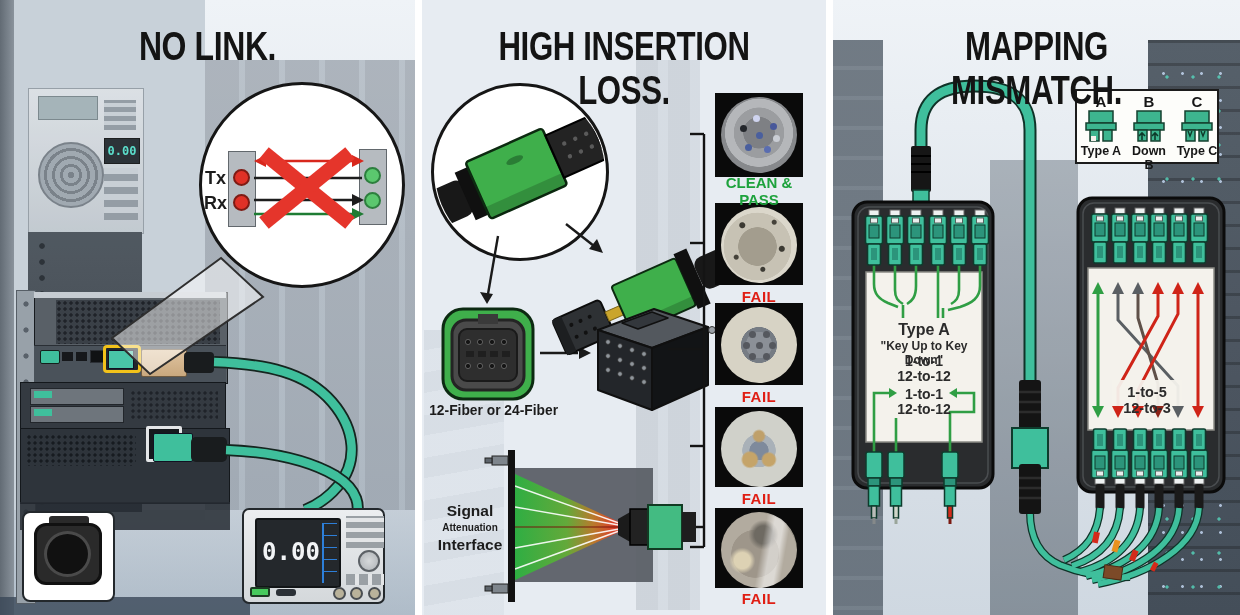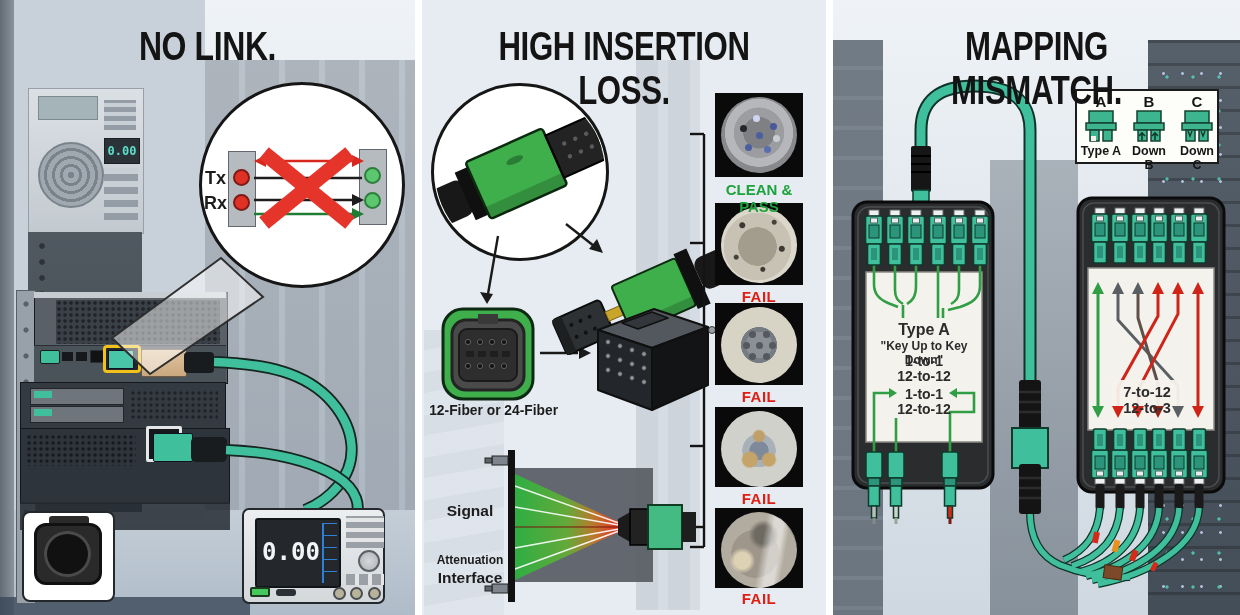--- a/index.html
+++ b/index.html
@@ -325,21 +325,21 @@
       <rect x="682" y="512" width="14" height="30" fill="#1e1e1e"></rect>
     </g>
   </svg>
 
   <div class="efbox" style="left:715px;top:93px;height:84px;">
     <div class="efc ef1">
       <div class="efdots" style="left:35px;top:35px;background:#4a5f9e;
                   box-shadow:14px -9px 0 #48589a,-3px -17px 0 #cfd4ef,-16px -7px 0 #23262b,-11px 12px 0 #4a5f9e,8px 14px 0 #5a6db0,17px 3px 0 #c9cdd4;"></div>
     </div>
   </div>
-  <div class="passlbl" style="left:707px;top:181px;">CLEAN &amp; PASS</div>
+  <div class="passlbl" style="left:707px;top:174px;">CLEAN &amp; PASS</div>
 
   <div class="efbox" style="left:715px;top:203px;height:82px;">
     <div class="efc ef2"></div>
   </div>
   <div class="faillbl" style="left:707px;top:288px;">FAIL</div>
 
   <div class="efbox" style="left:715px;top:303px;height:82px;">
     <div class="efc ef3">
       <div class="efdots" style="left:35px;top:35px;background:#55585e;
                   box-shadow:13px 0 0 #55585e,-13px 0 0 #55585e,7px -11px 0 #55585e,-7px -11px 0 #55585e,7px 11px 0 #55585e,-7px 11px 0 #55585e;"></div>
@@ -561,42 +561,42 @@
           <rect x="8" y="1" width="24" height="12"></rect>
             <rect x="5" y="13" width="30" height="7"></rect>
           <rect x="9" y="20" width="9" height="11"></rect>
             <rect x="22" y="20" width="9" height="11"></rect>
         </g>
         <g fill="none" stroke="#0d3a2a" stroke-width="1.4">
           <path d="M11,21 L13,26 L15,21"></path>
             <path d="M24,21 L26,26 L28,21"></path>
         </g>
       </svg>
-      <div class="lglabel">Down C</div>
+      <div class="lglabel">Type C</div>
     </div>
   </div>
 
   <div class="title cond80" style="left:0;width:415px;">NO LINK.</div>
   <div class="title cond78" style="left:422px;width:404px;">HIGH INSERTION LOSS.</div>
   <div class="title cond78" style="left:833px;width:407px;">MAPPING MISMATCH.</div>
 
   <div class="t" style="left:424px;top:401px;width:130px;text-align:center;font-size:15px;transform:scaleX(.92);transform-origin:center;z-index:8;">12-Fiber or 24-Fiber</div>
 
   <div class="abs" style="left:424px;top:502px;width:92px;text-align:center;z-index:8;">
     <div class="t" style="position:static;font-size:15.5px;line-height:17px;">Signal</div>
-    <div class="t" style="position:static;font-size:12px;line-height:17px;margin-top:33px;">Attenuation</div>
+    <div class="t" style="position:static;font-size:10px;line-height:17px;">Attenuation</div>
     <div class="t" style="position:static;font-size:15.5px;line-height:17px;">Interface</div>
   </div>
 
   <div class="casstext" style="left:866px;top:321px;width:116px;font-size:16px;font-weight:800;">Type A</div>
   <div class="casstext" style="left:860px;top:339px;width:128px;font-size:12px;font-weight:800;">"Key Up to Key Down"</div>
   <div class="casstext" style="left:866px;top:353px;width:116px;font-size:14px;font-weight:800;">1-to-1</div>
   <div class="casstext" style="left:866px;top:368px;width:116px;font-size:14px;font-weight:800;">12-to-12</div>
   <div class="casstext" style="left:866px;top:386px;width:116px;font-size:14px;font-weight:800;">1-to-1</div>
   <div class="casstext" style="left:866px;top:401px;width:116px;font-size:14px;font-weight:800;">12-to-12</div>
 
-  <div class="casstext" style="left:1110px;top:384px;width:74px;font-size:14.5px;font-weight:800;">7-to-12</div>
+  <div class="casstext" style="left:1110px;top:384px;width:74px;font-size:14.5px;font-weight:800;">1-to-5</div>
   <div class="casstext" style="left:1110px;top:400px;width:74px;font-size:14.5px;font-weight:800;">12-to-3</div>
 
   <div class="divider" style="left:415px;"></div>
   <div class="divider" style="left:826px;"></div>
 
 </div>
 
 </body></html>

